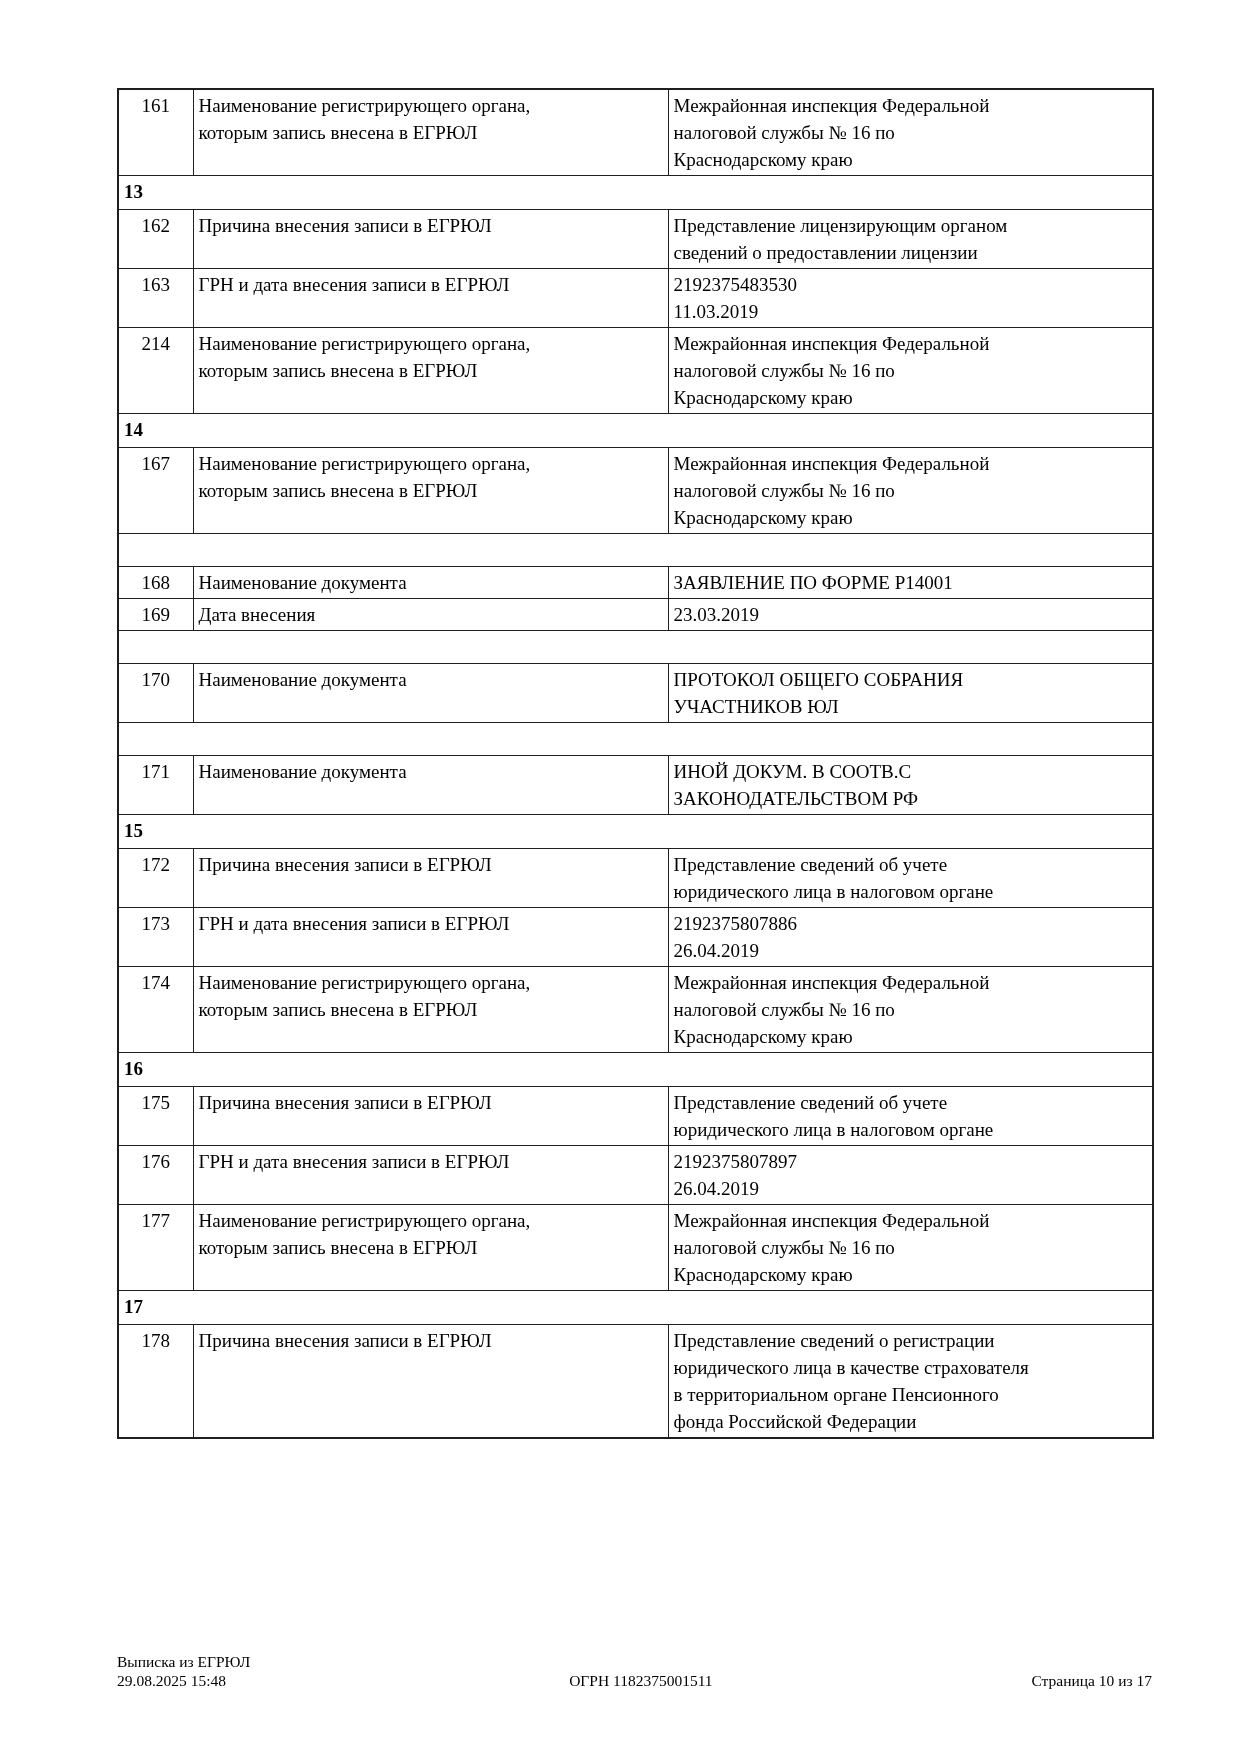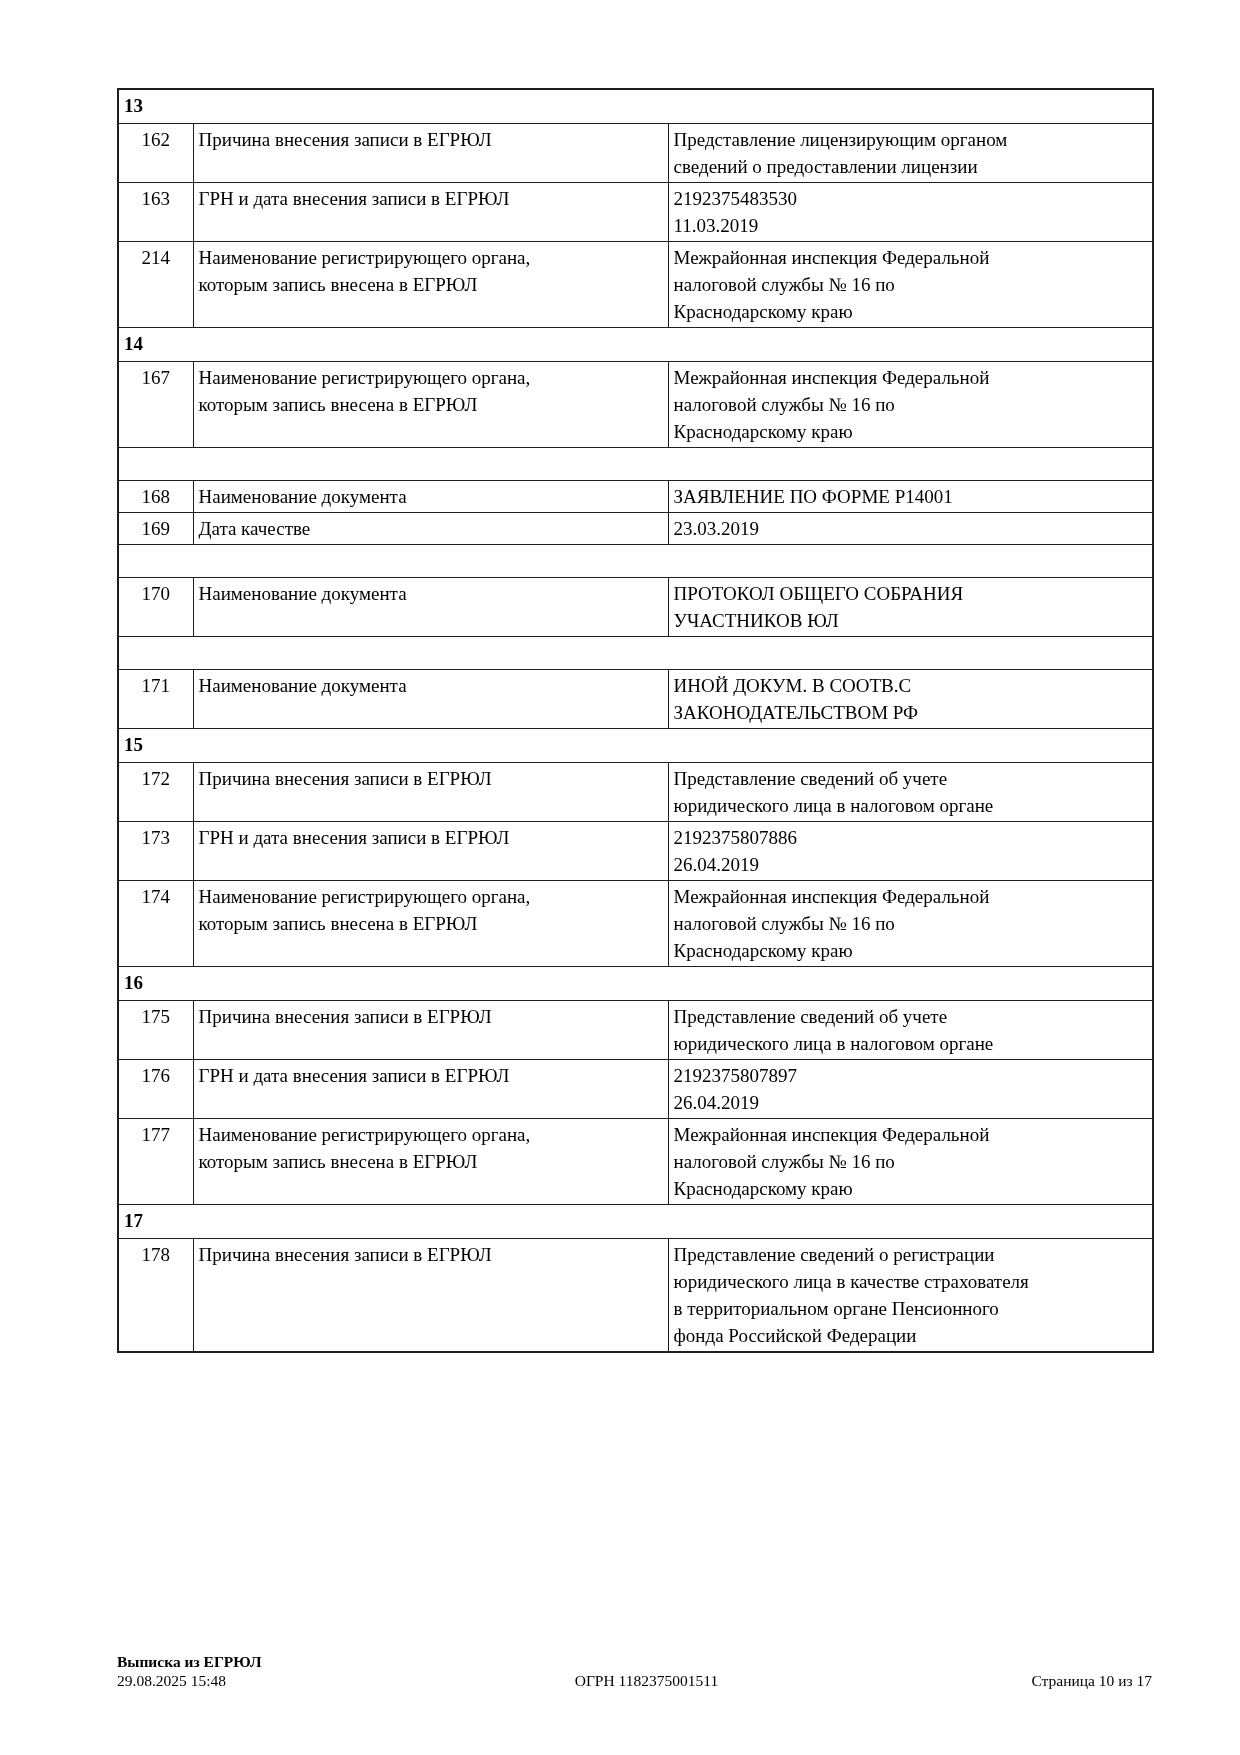--- a/index.html
+++ b/index.html
@@ -59,38 +59,46 @@
     left: 117px;
     width: 1035px;
     top: 1652px;
     display: flex;
     justify-content: space-between;
     align-items: flex-end;
     font-size: 15.5px;
     line-height: 19px;
   }
   .footer-left .footer-title {
-    font-weight: bold;
+    font-weight: normal;
   }
   .footer-center, .footer-right {
     white-space: nowrap;
   }
 </style>
 </head>
 <body>
 
 <div class="doc-table-wrap">
   <table class="egrul-table">
     <colgroup>
       <col style="width:75px">
       <col style="width:475px">
       <col style="width:485px">
     </colgroup>
     <tbody>
         <tr>
+          <td class="cell-num">161</td>
+          <td class="cell-label">Наименование регистрирующего органа,
+которым запись внесена в ЕГРЮЛ</td>
+          <td class="cell-value">Межрайонная инспекция Федеральной
+налоговой службы № 16 по
+Краснодарскому краю</td>
+        </tr>
+        <tr>
           <td class="cell-section" colspan="3">13</td>
         </tr>
         <tr>
           <td class="cell-num">162</td>
           <td class="cell-label">Причина внесения записи в ЕГРЮЛ</td>
           <td class="cell-value">Представление лицензирующим органом
 сведений о предоставлении лицензии</td>
         </tr>
         <tr>
           <td class="cell-num">163</td>
@@ -120,21 +128,21 @@
         <tr>
           <td class="cell-spacer" colspan="3"></td>
         </tr>
         <tr>
           <td class="cell-num">168</td>
           <td class="cell-label">Наименование документа</td>
           <td class="cell-value">ЗАЯВЛЕНИЕ ПО ФОРМЕ Р14001</td>
         </tr>
         <tr>
           <td class="cell-num">169</td>
-          <td class="cell-label">Дата качестве</td>
+          <td class="cell-label">Дата внесения</td>
           <td class="cell-value">23.03.2019</td>
         </tr>
         <tr>
           <td class="cell-spacer" colspan="3"></td>
         </tr>
         <tr>
           <td class="cell-num">170</td>
           <td class="cell-label">Наименование документа</td>
           <td class="cell-value">ПРОТОКОЛ ОБЩЕГО СОБРАНИЯ
 УЧАСТНИКОВ ЮЛ</td>

